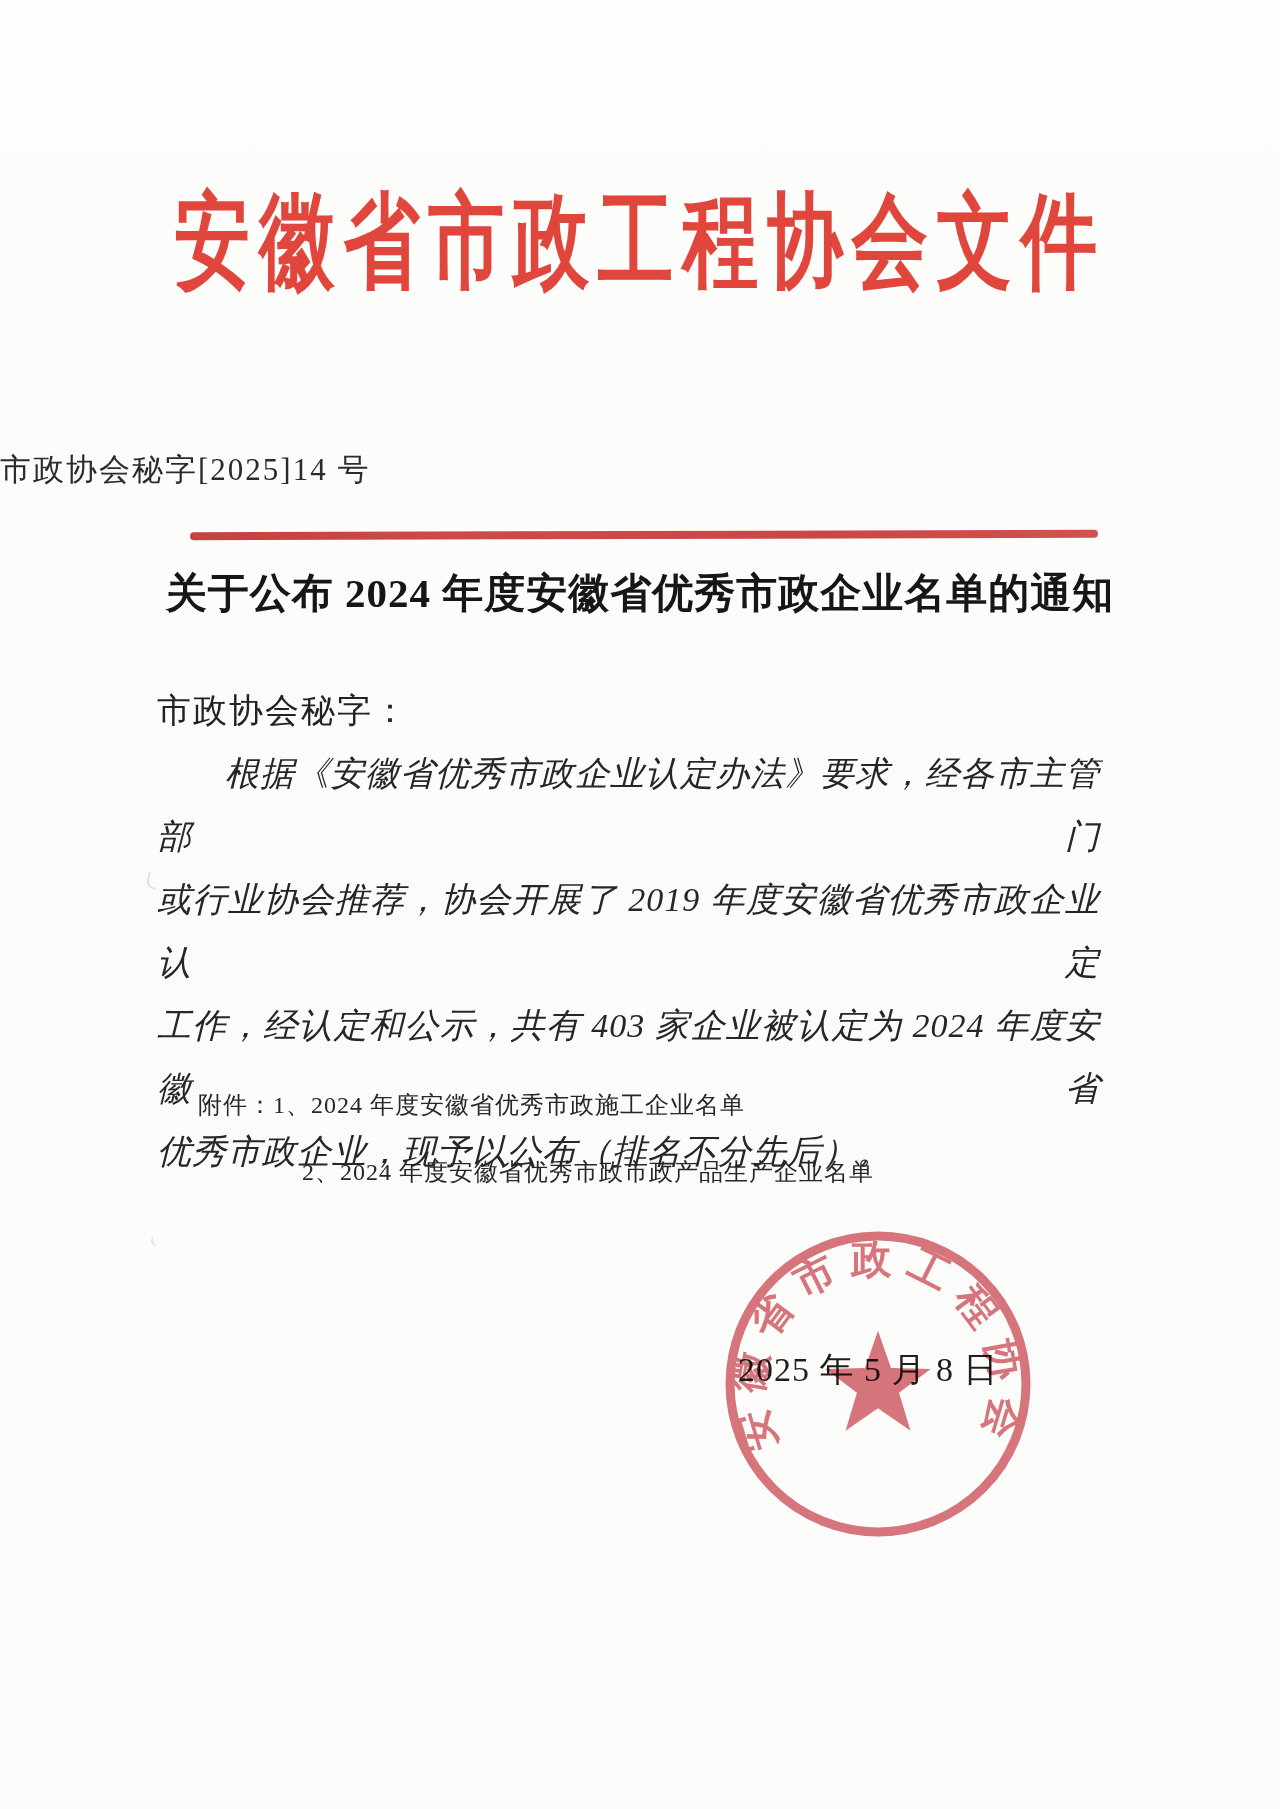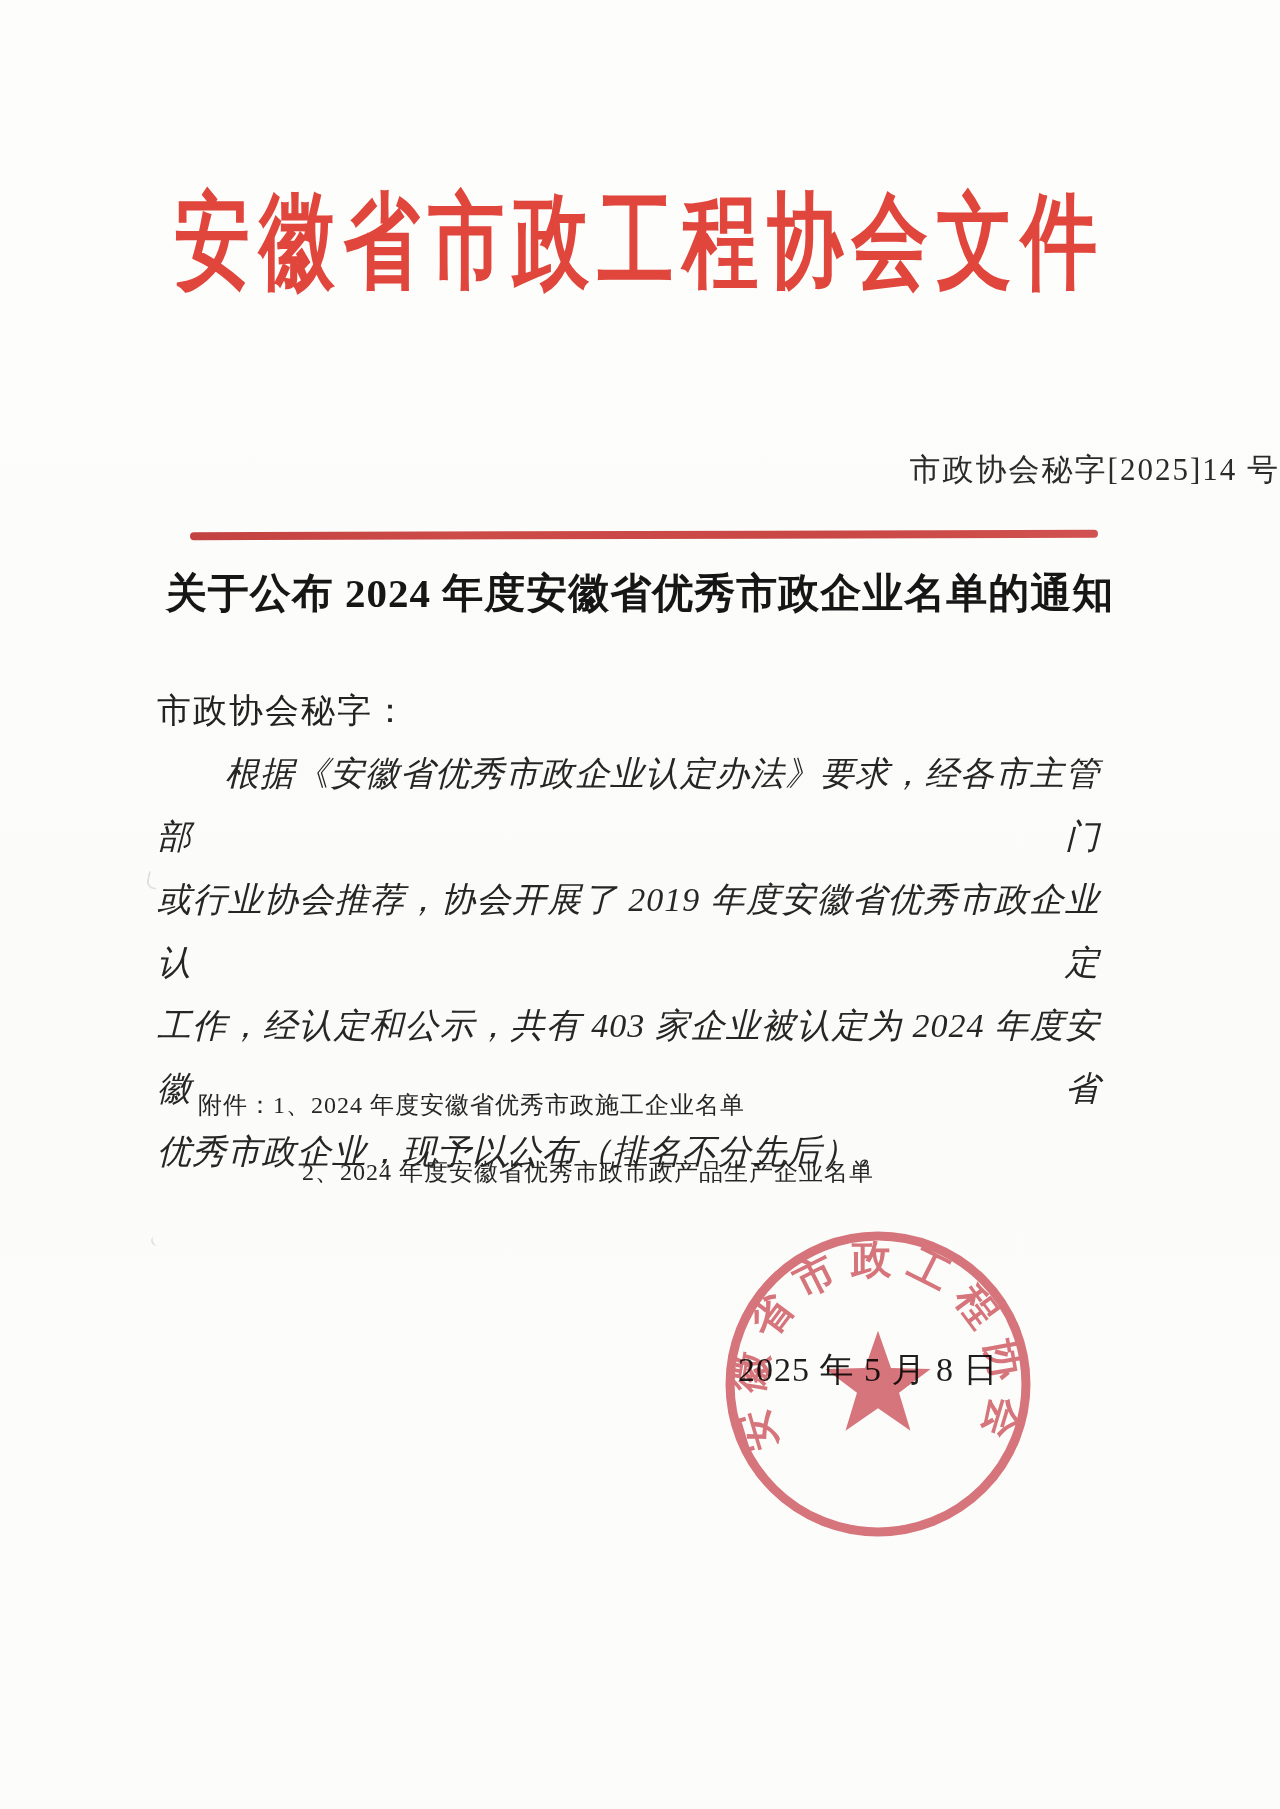--- a/index.html
+++ b/index.html
@@ -11,21 +11,21 @@
   }
   .letterhead{
     position:absolute;top:182px;left:0;right:0;
     text-align:center;font-size:104px;line-height:1.15;font-weight:bold;
     color:#e0463c;letter-spacing:12px;
     transform:scaleX(0.73);transform-origin:50% 50%;
     white-space:nowrap;
   }
   .doc-number{
     position:absolute;top:450px;left:0;right:0;
-    text-align:right;font-size:31px;line-height:40px;color:#2b2b2b;
+    text-align:left;font-size:31px;line-height:40px;color:#2b2b2b;
     letter-spacing:2px;white-space:nowrap;
   }
   .red-rule{
     position:absolute;top:531px;left:190px;width:908px;height:8px;
     background:linear-gradient(90deg,#c34342 0%,#cc4a48 30%,#c94745 70%,#d15250 100%);
     border-radius:5px;transform:rotate(-0.15deg);
   }
   .notice-title{
     position:absolute;top:568px;left:0;right:0;
     text-align:center;font-size:41px;line-height:50px;font-weight:bold;

